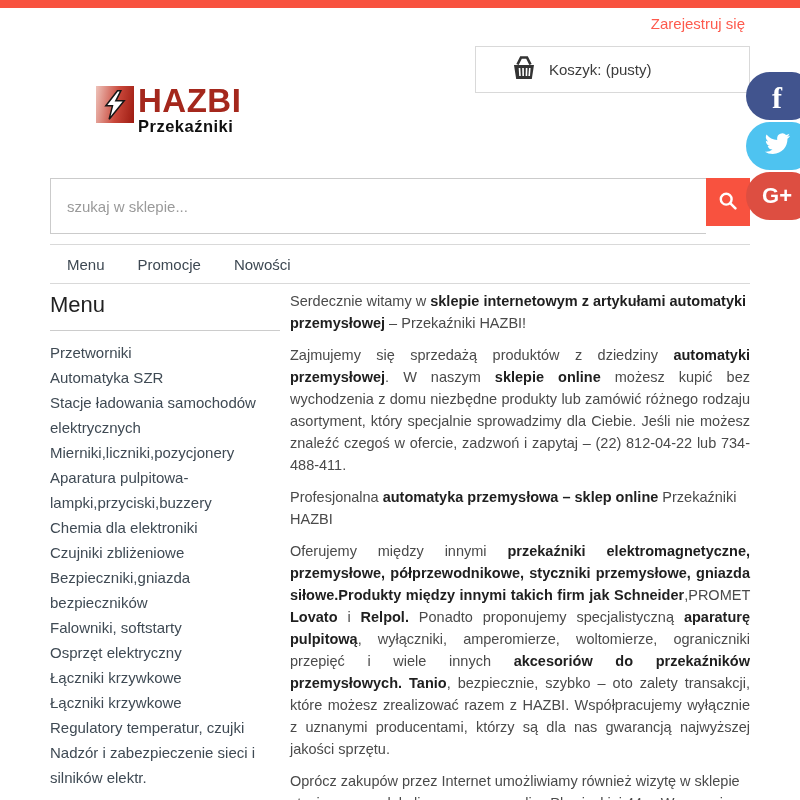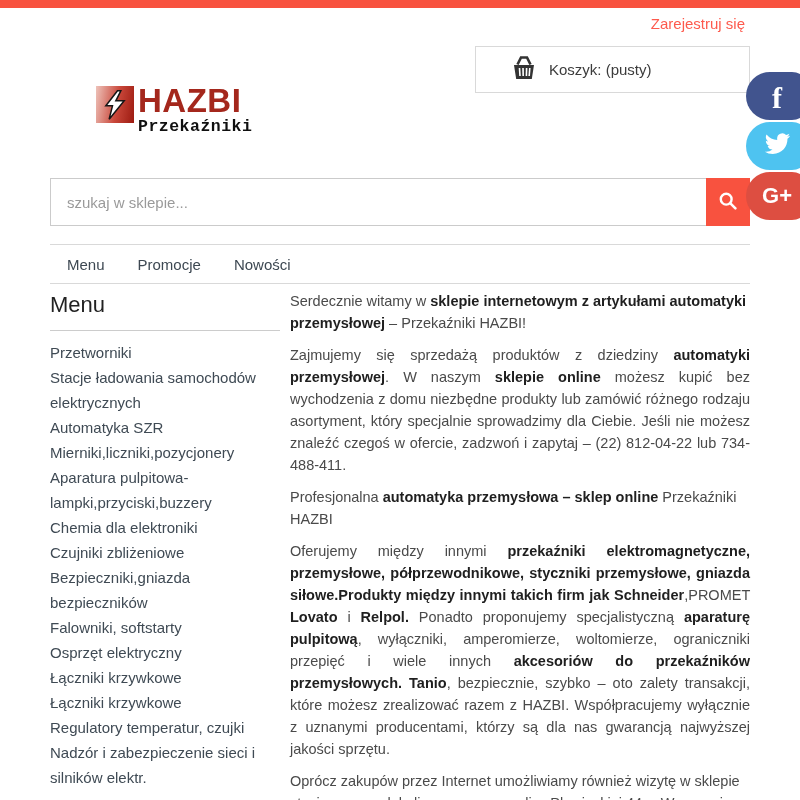--- a/index.html
+++ b/index.html
@@ -28,27 +28,27 @@
   .cart-box .label{font-size:15px; color:#3c3c3c;}
 
   .logo{position:absolute; left:80px; top:86px; display:flex; align-items:flex-start; gap:4px;padding-left:16px; }
   .logo-bolt{
     width:38px; height:37px; flex:0 0 auto;
     background:linear-gradient(100deg,#eec3ba 0%,#c9473a 55%,#9c1a10 100%);
     display:flex; align-items:center; justify-content:center;
   }
   .logo-title{font-size:33px; line-height:30px; font-weight:bold; color:var(--logo-red); letter-spacing:.5px;}
   .logo-subtitle{
-    font-family:Liberation Mono, monospace;
+    font-family:Liberation Sans, sans-serif;
     font-size:16.5px; font-weight:bold; color:#101010; letter-spacing:.5px; margin-top:1px;
   }
 
   .search-row{position:absolute; left:50px; top:178px; width:700px; height:48px; display:flex;}
   .search-row input{
-    flex:1; height:48px; border:1px solid #cbcbcb; border-right:none; outline:none;
+    flex:1; height:56px; border:1px solid #cbcbcb; border-right:none; outline:none;
     padding:0 16px; font-size:15px; font-family:inherit; color:#444;
   }
   .search-row input::placeholder{color:#9a9a9a;}
   .search-btn{
     width:44px; height:48px; background:var(--accent); border:none; cursor:pointer;
     display:flex; align-items:center; justify-content:center;
   }
 
   .navbar{
     position:absolute; left:50px; top:244px; width:700px; height:40px;
@@ -132,22 +132,22 @@
     <a>Menu</a>
     <a>Promocje</a>
     <a>Nowości</a>
   </nav>
 
 <div class="content">
   <aside class="sidebar">
     <h2>Menu</h2>
     <ul>
         <li>Przetworniki</li>
+        <li>Automatyka SZR</li>
         <li>Stacje ładowania samochodów elektrycznych</li>
-        <li>Automatyka SZR</li>
         <li>Mierniki,liczniki,pozycjonery</li>
         <li>Aparatura pulpitowa-lampki,przyciski,buzzery</li>
         <li>Chemia dla elektroniki</li>
         <li>Czujniki zbliżeniowe</li>
         <li>Bezpieczniki,gniazda bezpieczników</li>
         <li>Falowniki, softstarty</li>
         <li>Osprzęt elektryczny</li>
         <li>Łączniki krzywkowe</li>
         <li>Łączniki krzywkowe</li>
         <li>Regulatory temperatur, czujki</li>

